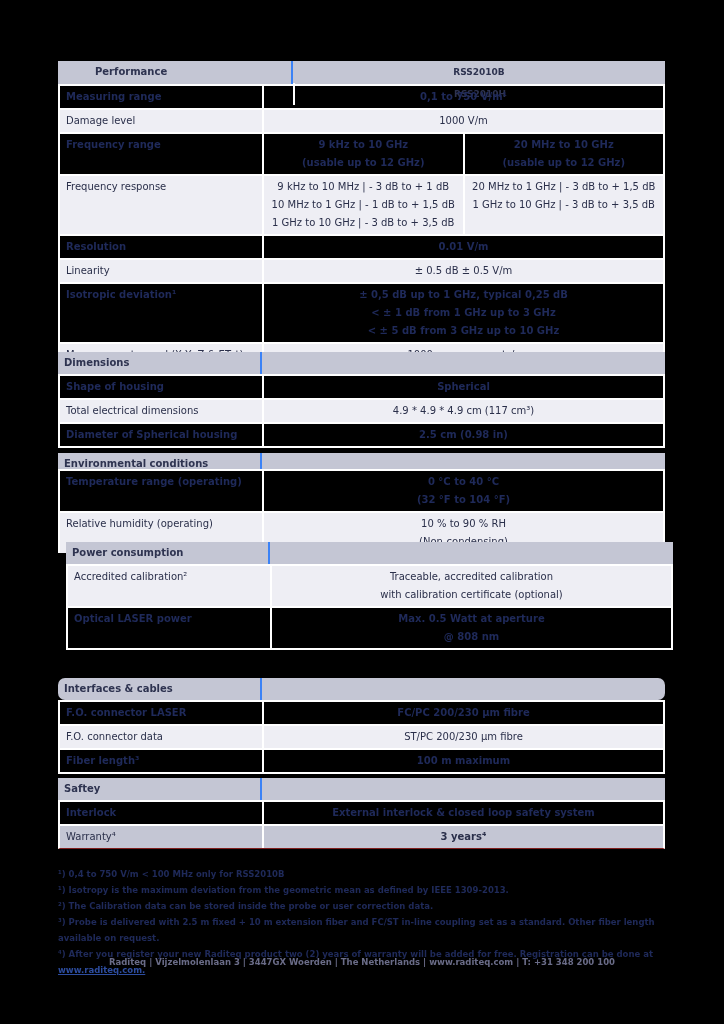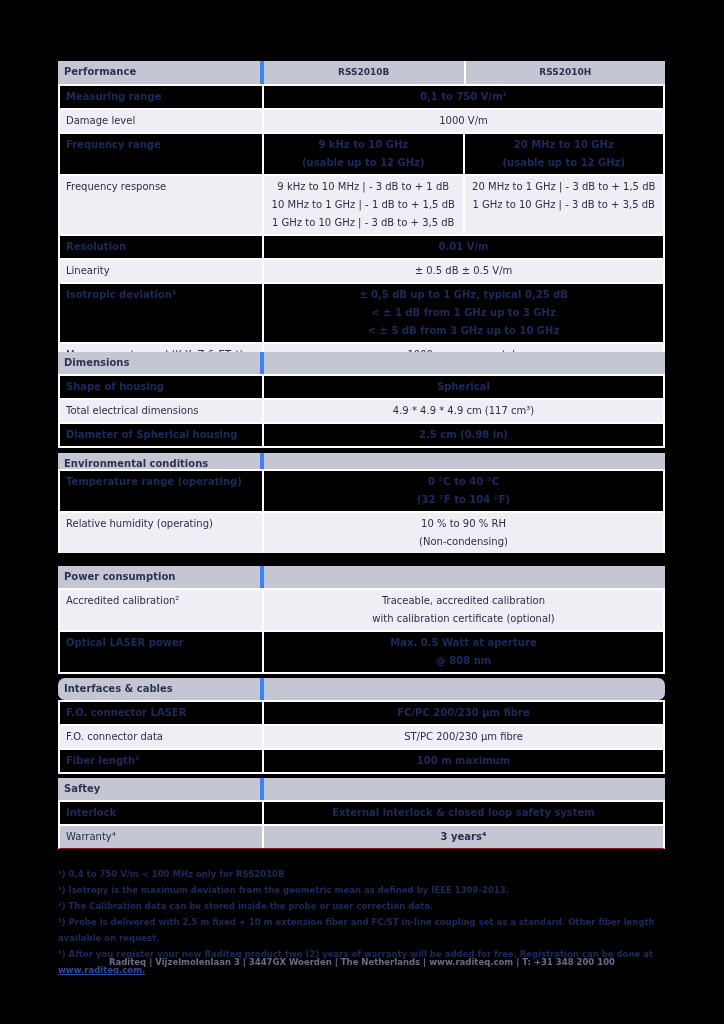--- a/index.html
+++ b/index.html
@@ -9,38 +9,38 @@
   .row{display:flex;box-sizing:border-box;border-left:2px solid #fff;border-right:2px solid #fff;}
   .row + .row{border-top:2px solid #fff;}
   .cell{box-sizing:border-box;font-size:10px;line-height:18px;padding:2px 6px;}
   .lbl{width:202px;text-align:left;}
   .val{flex:1;text-align:center;border-left:2px solid #fff;}
   .val2{display:flex;flex:1;border-left:2px solid #fff;}
   .val2 .sub{flex:1;text-align:center;padding:2px 4px;box-sizing:border-box;}
   .val2 .sub + .sub{border-left:2px solid #fff;}
   .hdr{background:#c4c6d4;border-left:none;border-right:none;}
   .hdr .cell{font-weight:bold;color:#2e3350;font-size:10px;}
-  .hdr .val,.hdr .val2{border-left:4px solid #3b82f6;}
+  .hdr .val,.hdr .val2{border-left:2px solid #3b82f6;flex-direction:column;}
   .hdr .val2 .sub{font-size:9px;}
   .light{background:#eeeef4;}
   .grey{background:#c4c6d4;}
   .dark{background:#000;}
   .dark .cell,.dark .sub{color:#1f2a5a;font-weight:bold;}
   .line{display:block;}
   .notes{position:absolute;left:58px;top:866px;width:610px;font-size:8.5px;line-height:16px;color:#1f2a5a;font-weight:bold;}
   .notes a{color:#2d4da0;text-decoration:underline;}
   .footer{position:absolute;left:0;width:724px;top:955px;text-align:center;font-size:8.5px;line-height:15px;color:#6a6c88;font-weight:bold;}
 </style>
 </head>
 <body>
 
 <div class="page">
 
   <div class="tbl" style="top:61px;">
-    <div class="row hdr" style="height:23px;">
+    <div class="row hdr" style="height:23px;padding-left:31px;">
       <div class="cell lbl">Performance</div>
       <div class="val2">
         <div class="sub cell">RSS2010B</div>
         <div class="sub cell">RSS2010H</div>
       </div>
     </div>
     <div class="row dark">
       <div class="cell lbl">Measuring range</div>
       <div class="cell val">0,1 to 750 V/m¹</div>
     </div>
@@ -130,21 +130,21 @@
     </div>
     <div class="row light">
       <div class="cell lbl">Relative humidity (operating)</div>
       <div class="cell val">
         <span class="line">10 % to 90 % RH</span>
         <span class="line">(Non-condensing)</span>
       </div>
     </div>
   </div>
 
-  <div class="tbl" style="top:566px;">
+  <div class="tbl" style="top:542px;margin-left:8px;">
     <div class="row hdr" style="height:22px;">
       <div class="cell lbl">Power consumption</div>
       <div class="cell val"></div>
     </div>
     <div class="row light">
       <div class="cell lbl">Accredited calibration²</div>
       <div class="cell val">
         <span class="line">Traceable, accredited calibration</span>
         <span class="line">with calibration certificate (optional)</span>
       </div>

